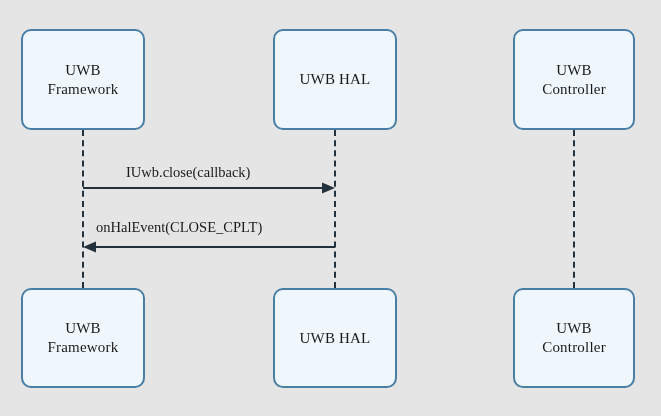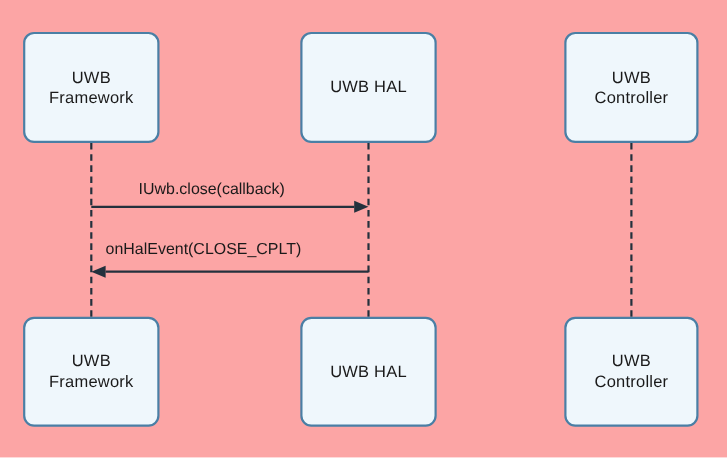--- a/index.html
+++ b/index.html
@@ -51,21 +51,21 @@
     position: absolute;
     color: #1a1a1a;
     font-size: 14.5px;
     line-height: 17px;
     white-space: nowrap;
   }
 </style>
 </head>
 <body>
 
-<div id="diagram-root" style="background: #fca5a5;">
+<div id="diagram-root" style="background: #e5e5e5; font-family: Liberation Serif, serif;">
 
   <div class="lifeline-box" id="box-top-0" style="left: 21px; top: 29px; width: 124px; height: 101px; background: rgb(239, 247, 252); border-color: rgb(74, 127, 165); color: rgb(26, 26, 26);">
     <span class="box-label">UWB
 Framework</span>
   </div>
   <div class="lifeline-box" id="box-top-1" style="left: 273px; top: 29px; width: 124px; height: 101px; background: rgb(239, 247, 252); border-color: rgb(74, 127, 165); color: rgb(26, 26, 26);">
     <span class="box-label">UWB HAL</span>
   </div>
   <div class="lifeline-box" id="box-top-2" style="left: 513px; top: 29px; width: 122px; height: 101px; background: rgb(239, 247, 252); border-color: rgb(74, 127, 165); color: rgb(26, 26, 26);">
     <span class="box-label">UWB

